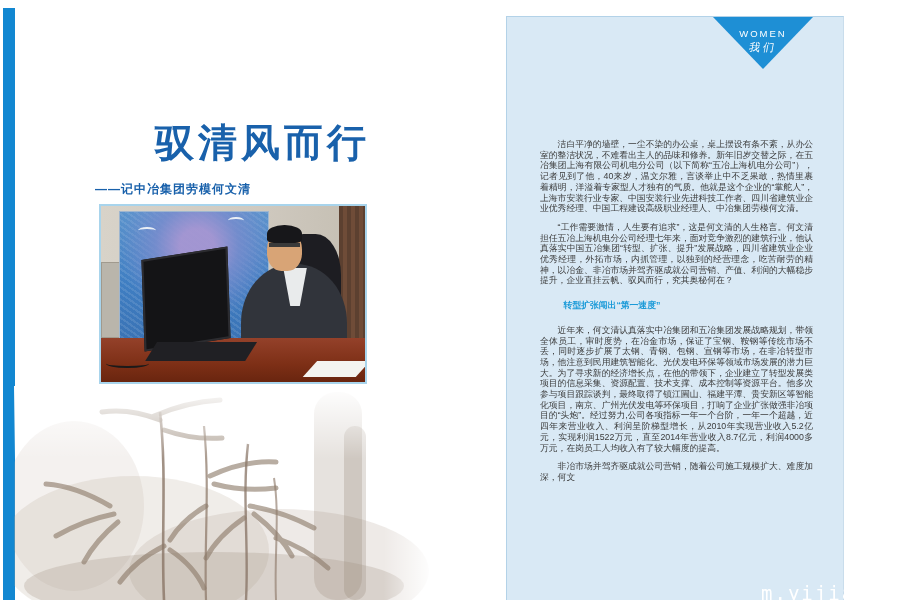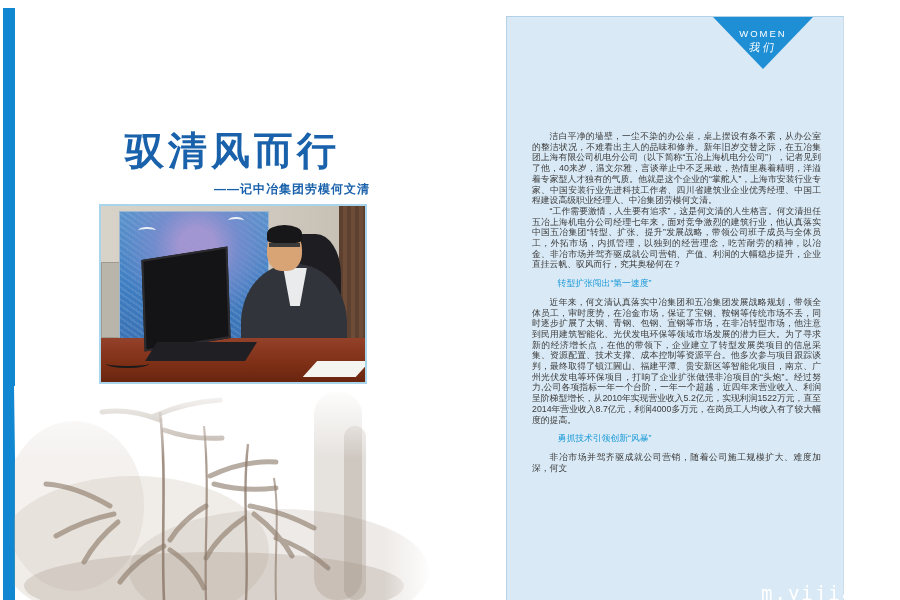--- a/index.html
+++ b/index.html
@@ -3,24 +3,24 @@
 <meta charset="utf-8">
 <style>
   html,body{margin:0;padding:0;background:#ffffff;}
   .canvas{position:relative;width:900px;height:600px;background:#ffffff;overflow:hidden;
           font-family:"Liberation Sans","DejaVu Sans",sans-serif;}
 
   
   .stripe{position:absolute;left:3px;top:8px;width:12px;height:592px;background:#1287d1;}
 
   
-  .article-title{position:absolute;left:95px;top:116px;width:275px;text-align:center;
+  .article-title{position:absolute;left:95px;top:116px;width:275px;text-align:right;
     font-family:"Liberation Serif","DejaVu Serif",serif;font-weight:700;font-size:39px;
-    letter-spacing:4px;color:#1961ab;margin-top:8px;}
-  .article-subtitle{position:absolute;left:95px;top:181px;width:275px;text-align:right;
+    letter-spacing:4px;color:#1961ab;}
+  .article-subtitle{position:absolute;left:95px;top:181px;width:275px;text-align:left;
     font-size:12px;font-weight:700;letter-spacing:1px;color:#1961ab;}
 
   
   .photo{position:absolute;left:99px;top:204px;width:264px;height:176px;
     border:2px solid #a8d4ec;background:#cfc9bf;overflow:hidden;}
   .photo *{position:absolute;}
   .ph-wall{left:0;top:0;width:100%;height:100%;background:linear-gradient(90deg,#d8d3c9,#cfc9bf 60%,#c4beb2);}
   .ph-cabinet{left:0;top:32%;width:8%;height:42%;background:#b9b5ab;border:1px solid #a09a8e;}
   .ph-painting{left:7%;top:3%;width:56%;height:74%;
     background:
@@ -65,22 +65,22 @@
   .tab-tri{position:absolute;left:0;top:0;width:0;height:0;
     border-left:50px solid transparent;border-right:50px solid transparent;border-top:52px solid #1e8fd5;}
   .tab-en{position:absolute;left:0;top:11px;width:100px;text-align:center;color:#ffffff;
     font-size:9.5px;letter-spacing:2px;}
   .tab-zh{position:absolute;left:0;top:23px;width:100px;text-align:center;color:#ffffff;
     font-size:11px;letter-spacing:3px;transform:skewX(-10deg);}
 
   
   .body-text{position:absolute;left:25px;top:114px;width:289px;
     font-size:8.8px;line-height:10.7px;color:#3b3b3b;text-align:justify;}
-  .body-text p{margin:0;text-indent:2em;}
-  .body-text .sec-head{margin:8px;text-indent:2em;color:#1a9ad8;font-weight:400;}
+  .body-text p{margin:8px;text-indent:2em;}
+  .body-text .sec-head{margin:14px;text-indent:2em;color:#1a9ad8;font-weight:700;}
 
   .watermark{position:absolute;left:254px;top:565px;color:#ffffff;
     font-family:"DejaVu Sans Mono","Liberation Mono",monospace;font-size:19px;letter-spacing:2px;}
 </style>
 </head>
 <body>
 
 <div class="canvas">
 
   <div class="stripe"></div>
@@ -146,23 +146,22 @@
   <div class="panel">
 
     <div class="tab">
       <div class="tab-tri"></div>
       <div class="tab-en">WOMEN</div>
       <div class="tab-zh">我们</div>
     </div>
 
     <div class="body-text">
       <p>洁白平净的墙壁，一尘不染的办公桌，桌上摆设有条不紊，从办公室的整洁状况，不难看出主人的品味和修养。新年旧岁交替之际，在五冶集团上海有限公司机电分公司（以下简称“五冶上海机电分公司”），记者见到了他，40来岁，温文尔雅，言谈举止中不乏果敢，热情里裹着精明，洋溢着专家型人才独有的气质。他就是这个企业的“掌舵人”，上海市安装行业专家、中国安装行业先进科技工作者、四川省建筑业企业优秀经理、中国工程建设高级职业经理人、中冶集团劳模何文清。</p>
-      <p>“工作需要激情，人生要有追求”，这是何文清的人生格言。何文清担任五冶上海机电分公司经理七年来，面对竞争激烈的建筑行业，他认真落实中国五冶集团“转型、扩张、提升”发展战略，带领公司班子成员与全体员工，外拓市场，内抓管理，以独到的经营理念，吃苦耐劳的精神，以冶金、非冶市场并驾齐驱成就公司营销、产值、利润的大幅稳步提升，企业直挂云帆、驭风而行，究其奥秘何在？</p>
+      <p>“工作需要激情，人生要有追求”，这是何文清的人生格言。何文清担任五冶上海机电分公司经理七年来，面对竞争激烈的建筑行业，他认真落实中国五冶集团“转型、扩张、提升”发展战略，四川省建筑业企业优秀经理，外拓市场，内抓管理，以独到的经营理念，吃苦耐劳的精神，以冶金、非冶市场并驾齐驱成就公司营销、产值、利润的大幅稳步提升，企业直挂云帆、驭风而行，究其奥秘何在？</p>
       <p class="sec-head">转型扩张闯出“第一速度”</p>
       <p>近年来，何文清认真落实中冶集团和五冶集团发展战略规划，带领全体员工，审时度势，在冶金市场，保证了宝钢、鞍钢等传统市场不丢，同时逐步扩展了太钢、青钢、包钢、宣钢等市场，在非冶转型市场，他注意到民用建筑智能化、光伏发电环保等领域市场发展的潜力巨大。为了寻求新的经济增长点，在他的带领下，企业建立了转型发展类项目的信息采集、资源配置、技术支撑、成本控制等资源平台。他多次参与项目跟踪谈判，最终取得了镇江圌山、福建平潭、贵安新区等智能化项目，南京、广州光伏发电等环保项目，打响了企业扩张做强非冶项目的“头炮”。经过努力,公司各项指标一年一个台阶，一年一个超越，近四年来营业收入、利润呈阶梯型增长，从2010年实现营业收入5.2亿元，实现利润1522万元，直至2014年营业收入8.7亿元，利润4000多万元，在岗员工人均收入有了较大幅度的提高。</p>
-      <p class="sec-head">勇抓技术引领创新“风暴”</p>
       <p>非冶市场并驾齐驱成就公司营销，随着公司施工规模扩大、难度加深，何文</p>
     </div>
 
     <div class="watermark">m.yijiaf.</div>
   </div>
 
 </div>
 
 </body></html>

